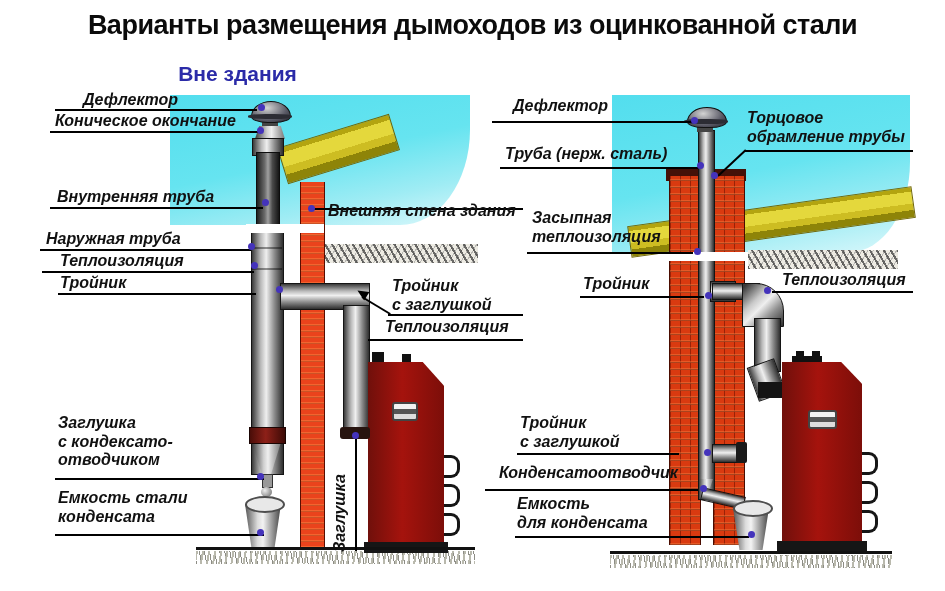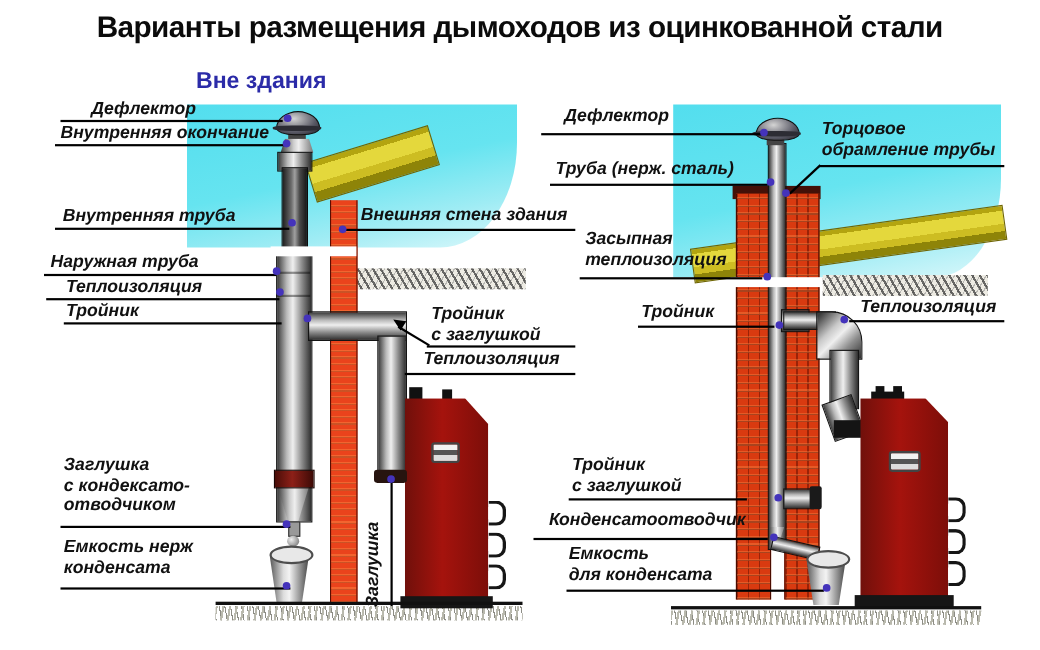--- a/index.html
+++ b/index.html
@@ -108,41 +108,41 @@
     <div class="abs hook" style="left:444px;top:484px;width:13px;height:17px;"></div>
     <div class="abs hook" style="left:444px;top:513px;width:13px;height:17px;"></div>
 
     <div class="abs" style="left:196px;top:547px;width:279px;height:3px;background:#111;z-index:6;"></div>
     <div class="abs ghatch" style="left:196px;top:551px;width:279px;height:13px;"></div>
 
     <div class="abs lbl" style="left:83px;top:91px;">Дефлектор</div>
     <div class="abs ln" style="left:55px;top:109px;width:202px;"></div>
     <div class="abs dot" style="left:258px;top:104px;"></div>
 
-    <div class="abs lbl" style="left:55px;top:112px;">Внутренняя окончание</div>
+    <div class="abs lbl" style="left:55px;top:112px;">Коническое окончание</div>
     <div class="abs ln" style="left:50px;top:131px;width:212px;"></div>
     <div class="abs dot" style="left:257px;top:127px;"></div>
 
     <div class="abs lbl" style="left:57px;top:188px;">Внутренняя труба</div>
     <div class="abs ln" style="left:50px;top:207px;width:213px;"></div>
     <div class="abs dot" style="left:262px;top:199px;"></div>
 
     <div class="abs lbl" style="left:46px;top:230px;">Наружная труба</div>
     <div class="abs ln" style="left:40px;top:249px;width:211px;"></div>
     <div class="abs dot" style="left:248px;top:243px;"></div>
 
     <div class="abs lbl" style="left:60px;top:252px;">Теплоизоляция</div>
     <div class="abs ln" style="left:42px;top:271px;width:212px;"></div>
     <div class="abs dot" style="left:251px;top:262px;"></div>
 
     <div class="abs lbl" style="left:60px;top:274px;">Тройник</div>
     <div class="abs ln" style="left:58px;top:293px;width:198px;"></div>
     <div class="abs dot" style="left:276px;top:286px;"></div>
 
-    <div class="abs lbl" style="left:328px;top:187px;">Внешняя стена здания</div>
+    <div class="abs lbl" style="left:328px;top:202px;">Внешняя стена здания</div>
     <div class="abs ln" style="left:310px;top:208px;width:213px;"></div>
     <div class="abs dot" style="left:308px;top:205px;"></div>
 
     <div class="abs lbl" style="left:392px;top:277px;">Тройник
 с заглушкой</div>
     <div class="abs ln" style="left:388px;top:314px;width:135px;"></div>
     <div class="abs diag" style="left:362px;top:296px;width:33px;transform:rotate(31deg);"></div>
     <div class="abs arrow" style="left:352px;top:287px;transform:rotate(32deg);"></div>
 
     <div class="abs lbl" style="left:385px;top:318px;">Теплоизоляция</div>
@@ -151,21 +151,21 @@
     <div class="abs vlbl" style="left:331px;top:440px;height:112px;">Заглушка</div>
     <div class="abs vln" style="left:355px;top:437px;height:114px;"></div>
     <div class="abs dot" style="left:352px;top:432px;"></div>
 
     <div class="abs lbl" style="left:58px;top:414px;">Заглушка
 с кондексато-
 отводчиком</div>
     <div class="abs ln" style="left:55px;top:478px;width:209px;"></div>
     <div class="abs dot" style="left:257px;top:473px;"></div>
 
-    <div class="abs lbl" style="left:58px;top:489px;">Емкость нерж
+    <div class="abs lbl" style="left:58px;top:489px;">Емкость стали
 конденсата</div>
     <div class="abs ln" style="left:55px;top:534px;width:209px;"></div>
     <div class="abs dot" style="left:257px;top:529px;"></div>
   </div>
 
   <div>
     <div class="abs sky" style="left:612px;top:95px;width:298px;height:157px;border-bottom-right-radius:60px 90px;"></div>
     <div class="abs beam" style="left:628px;top:206px;width:285px;height:30px;transform:rotate(-8deg);"></div>
     <div class="abs" style="left:666px;top:169px;width:35px;height:12px;background:#441108;z-index:3;"></div>
     <div class="abs" style="left:711px;top:169px;width:35px;height:12px;background:#441108;z-index:3;"></div>

